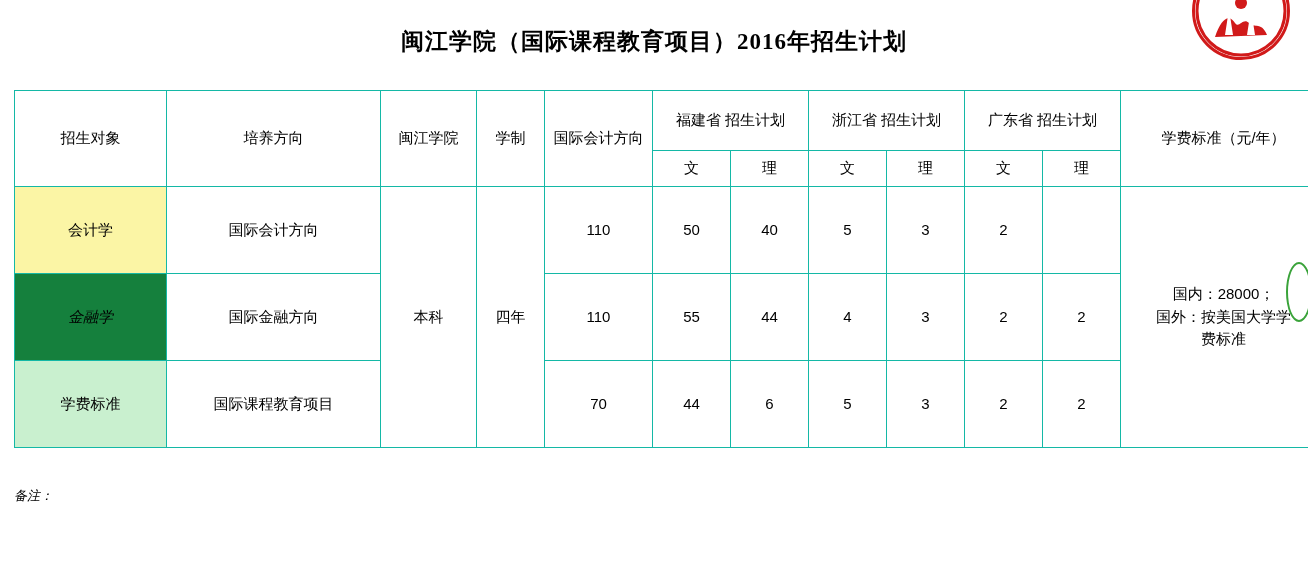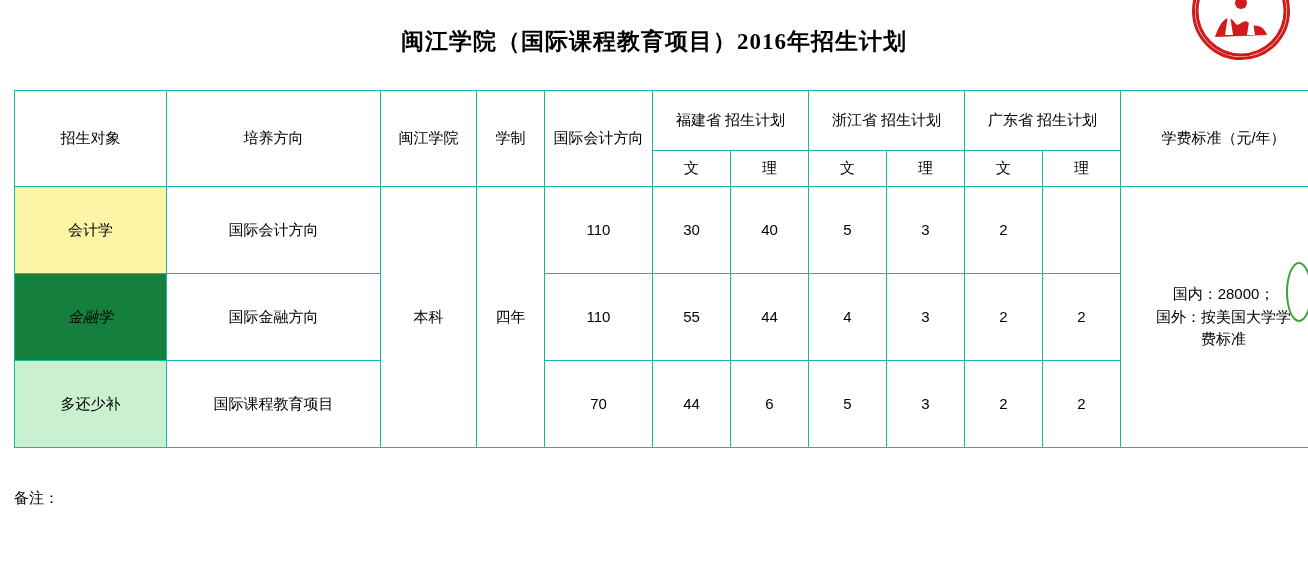--- a/index.html
+++ b/index.html
@@ -91,22 +91,23 @@
   .fee-cell {
     font-size: 16px;
     line-height: 2.0;
   }
 
   .notes {
     position: absolute;
     left: 14px;
     top: 482px;
     width: 1100px;
-    font-size: 15px;
+    font-size: 13px;
     line-height: 2.1;
+    font-style: italic;
   }
   .notes .n-title { margin-bottom: 2px; }
   .notes .n-item { padding-left: 26px; }
 </style>
 </head>
 <body>
 
 <div class="page-title">闽江学院（国际课程教育项目）2016年招生计划</div>
 
 <div class="logo">
@@ -156,21 +157,21 @@
       <th>理</th>
     </tr>
   </thead>
   <tbody>
     <tr class="row-body">
       <td class="fill-yellow">会计学</td>
       <td>国际会计方向</td>
       <td rowspan="3">本科</td>
       <td rowspan="3">四年</td>
       <td>110</td>
-      <td>30</td>
+      <td>50</td>
       <td>40</td>
       <td>5</td>
       <td>3</td>
       <td>2</td>
       <td></td>
       <td rowspan="3" class="fee-cell">
         <div>国内：28000；</div>
         <div>国外：按美国大学学</div>
         <div>费标准</div>
       </td>
@@ -180,21 +181,21 @@
       <td>国际金融方向</td>
       <td>110</td>
       <td>55</td>
       <td>44</td>
       <td>4</td>
       <td>3</td>
       <td>2</td>
       <td>2</td>
     </tr>
     <tr class="row-body">
-      <td class="fill-green">多还少补</td>
+      <td class="fill-green">学费标准</td>
       <td>国际课程教育项目</td>
       <td>70</td>
       <td>44</td>
       <td>6</td>
       <td>5</td>
       <td>3</td>
       <td>2</td>
       <td>2</td>
     </tr>
   </tbody>

